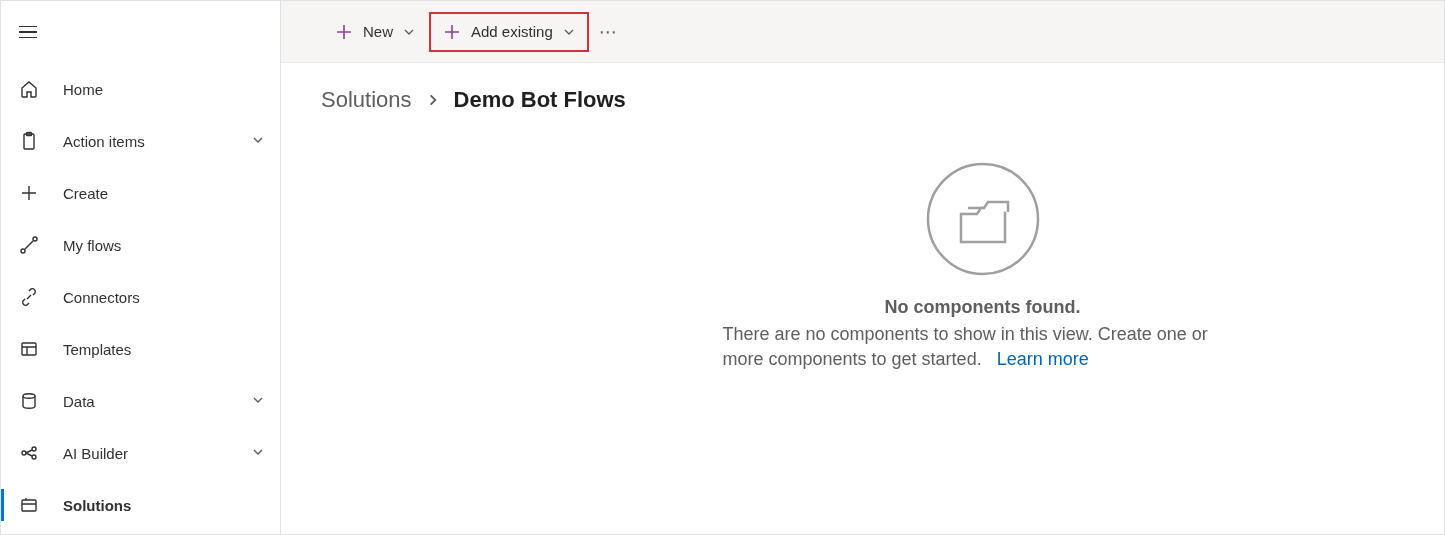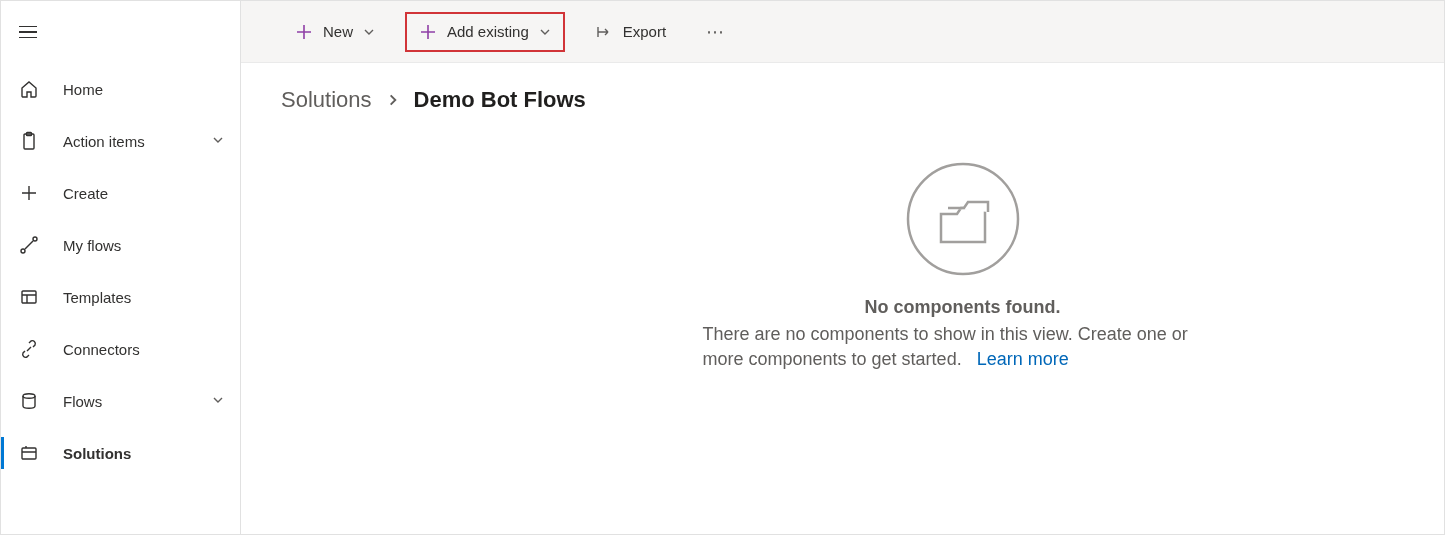--- a/index.html
+++ b/index.html
@@ -13,21 +13,21 @@
     height: 535px;
     overflow: hidden;
     border: 1px solid #e1e1e1;
   }
   .app {
     display: flex;
     height: 100%;
   }
   
   .sidebar {
-    width: 240px;
+    width: 280px;
     border-right: 1px solid #e1e1e1;
     display: flex;
     flex-direction: column;
     background: #fff;
   }
   .hamburger-row {
     height: 62px;
     display: flex;
     align-items: center;
     padding-left: 18px;
@@ -96,21 +96,21 @@
     display: flex;
     flex-direction: column;
   }
   .toolbar {
     height: 62px;
     background: #f6f5f4;
     border-bottom: 1px solid #eaeaea;
     display: flex;
     align-items: center;
     padding-left: 40px;
-    gap: 16px;
+    gap: 0;
   }
   .tb-btn {
     display: inline-flex;
     align-items: center;
     height: 40px;
     padding: 0 12px;
     cursor: pointer;
     font-size: 15px;
     color: #323130;
     gap: 10px;
@@ -238,51 +238,67 @@
               <circle cx="16" cy="4" r="2"></circle>
               <path d="M6 14L14 6"></path>
             </svg>
         </span>
         <span class="nav-label">My flows</span>
       </div>
 
       <div class="nav-item">
         <span class="nav-icon">
           <svg viewBox="0 0 20 20" width="20" height="20" fill="none" stroke="currentColor" stroke-width="1.4">
+              <path d="M6 12l-2 2a3 3 0 0 0 4 4l2-2M14 8l2-2a3 3 0 0 0-4-4l-2 2M8 12l4-4"></path>
+            </svg>
+        </span>
+        <span class="nav-label">Connectors</span>
+      </div>
+
+      <div class="nav-item">
+        <span class="nav-icon">
+          <svg viewBox="0 0 20 20" width="20" height="20" fill="none" stroke="currentColor" stroke-width="1.4">
               <rect x="3" y="4" width="14" height="12" rx="1"></rect>
               <path d="M3 8h14M8 8v8"></path>
             </svg>
         </span>
         <span class="nav-label">Templates</span>
       </div>
 
       <div class="nav-item">
         <span class="nav-icon">
           <svg viewBox="0 0 20 20" width="20" height="20" fill="none" stroke="currentColor" stroke-width="1.4">
-              <path d="M6 12l-2 2a3 3 0 0 0 4 4l2-2M14 8l2-2a3 3 0 0 0-4-4l-2 2M8 12l4-4"></path>
-            </svg>
-        </span>
-        <span class="nav-label">Connectors</span>
-      </div>
-
-      <div class="nav-item">
-        <span class="nav-icon">
-          <svg viewBox="0 0 20 20" width="20" height="20" fill="none" stroke="currentColor" stroke-width="1.4">
               <ellipse cx="10" cy="5" rx="6" ry="2.2"></ellipse>
               <path d="M4 5v10c0 1.2 2.7 2.2 6 2.2s6-1 6-2.2V5"></path>
             </svg>
         </span>
-        <span class="nav-label">Flows</span>
+        <span class="nav-label">Data</span>
         <span class="nav-chevron">
           <svg viewBox="0 0 12 12" width="12" height="12" fill="none" stroke="currentColor" stroke-width="1.4">
               <path d="M2 4l4 4 4-4"></path>
             </svg>
         </span>
       </div>
 
+      <div class="nav-item">
+        <span class="nav-icon">
+          <svg viewBox="0 0 20 20" width="20" height="20" fill="none" stroke="currentColor" stroke-width="1.4">
+              <circle cx="5" cy="10" r="2"></circle>
+              <circle cx="15" cy="6" r="2"></circle>
+              <circle cx="15" cy="14" r="2"></circle>
+              <path d="M7 10l6-3M7 10l6 3"></path>
+            </svg>
+        </span>
+        <span class="nav-label">AI Builder</span>
+        <span class="nav-chevron">
+          <svg viewBox="0 0 12 12" width="12" height="12" fill="none" stroke="currentColor" stroke-width="1.4">
+              <path d="M2 4l4 4 4-4"></path>
+            </svg>
+        </span>
+      </div>
 
       <div class="nav-item active">
         <span class="nav-icon">
           <svg viewBox="0 0 20 20" width="20" height="20" fill="none" stroke="currentColor" stroke-width="1.4">
               <rect x="3" y="5" width="14" height="11" rx="1"></rect>
               <path d="M3 9h14M7 5V3"></path>
             </svg>
         </span>
         <span class="nav-label">Solutions</span>
       </div>
@@ -315,29 +331,20 @@
         </span>
         <span>Add existing</span>
         <span class="tb-chev">
           <svg viewBox="0 0 12 12" width="12" height="12" fill="none" stroke="currentColor" stroke-width="1.4">
               <path d="M2 4l4 4 4-4"></path>
             </svg>
         </span>
       </div>
 
 
-      <div class="tb-btn">
-        <span class="tb-ic neutral">
-          <svg viewBox="0 0 18 18" width="18" height="18" fill="none" stroke="currentColor" stroke-width="1.4">
-              <path d="M3 9h10m0 0l-3-3m3 3l-3 3"></path>
-              <path d="M3 4v10"></path>
-            </svg>
-        </span>
-        <span>Export</span>
-      </div>
 
 
       <div class="tb-more">
         <span>⋯</span>
       </div>
     </div>
 
     <div class="crumbs">
       <span class="crumb-root">Solutions</span>
       <span class="crumb-sep">

